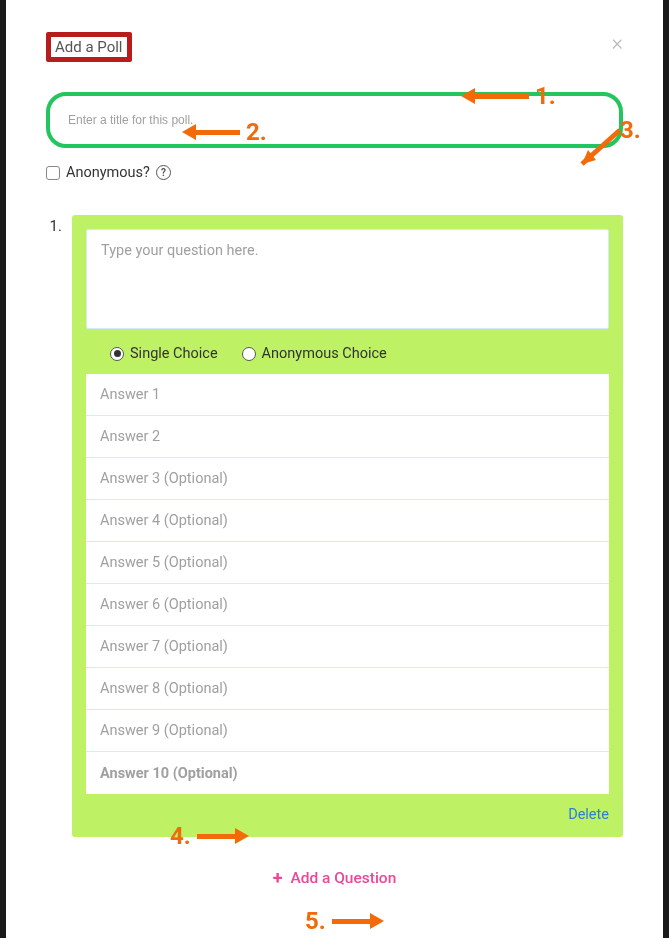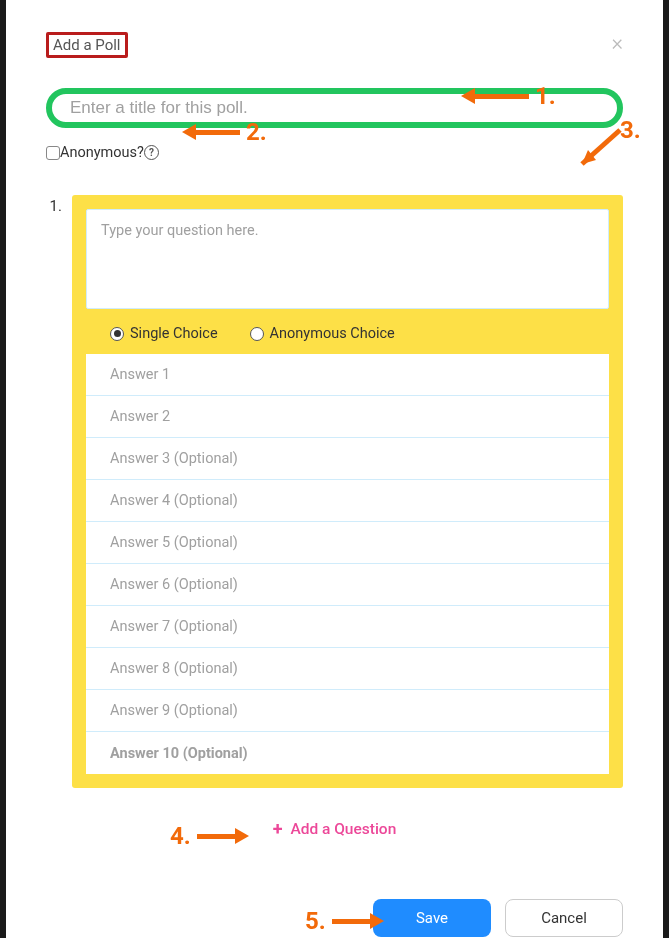--- a/index.html
+++ b/index.html
@@ -21,46 +21,47 @@
       padding: 32px 40px 24px 40px;
     }
     .modal-header {
       display: flex;
       justify-content: space-between;
       align-items: flex-start;
     }
     .modal-title {
       font-size: 15px;
       color: #555;
-      border: 3px solid #b91c1c;
+      border: 5px solid #b91c1c;
       padding: 1px 4px;
       border-radius: 2px;
       display: inline-block;
     }
     .close-x {
       color: #bbb;
       font-size: 22px;
       cursor: pointer;
       line-height: 1;
       font-weight: 300;
     }
     .title-input {
       width: 100%;
-      height: 40px;
-      border: 6px solid #22c55e;
+      height: 56px;
+      border: 4px solid #22c55e;
       border-radius: 20px;
       padding: 0 18px;
-      font-size: 17px;
+      font-size: 12px;
       color: #333;
       margin-top: 30px;
     }
     .title-input::placeholder { color: #a0a0a0; }
     .anon-row {
       display: flex;
       align-items: center;
+      gap: 6px;
       margin-top: 16px;
       font-size: 14.5px;
       color: #333;
     }
     .anon-check {
       width: 14px;
       height: 14px;
       border: 1.5px solid #888;
       border-radius: 3px;
       display: inline-block;
@@ -84,40 +85,40 @@
     }
     .q-number {
       font-size: 15px;
       color: #333;
       width: 16px;
       text-align: right;
       padding-top: 2px;
     }
     .question-card {
       flex: 1;
-      background: #fde047;
+      background: #bef264;
       border-radius: 3px;
       padding: 14px;
     }
     .question-text {
       width: 100%;
       height: 100px;
       border: 1px solid #d0ecfb;
       background: #fff;
       resize: none;
       padding: 12px 14px;
       font-size: 14.5px;
       font-family: inherit;
       border-radius: 2px;
     }
     .question-text::placeholder { color: #a0a0a0; }
     .choice-row {
       display: flex;
       align-items: center;
-      gap: 32px;
+      gap: 24px;
       padding: 12px 24px;
       font-size: 14.5px;
       color: #333;
     }
     .radio {
       width: 14px;
       height: 14px;
       border: 1.5px solid #555;
       border-radius: 50%;
       display: inline-flex;
@@ -133,21 +134,21 @@
       background: #333;
       border-radius: 50%;
     }
     .choice-opt { display: inline-flex; align-items: center; cursor: pointer; }
     .answers { background: #fff; }
     .answer-input {
       width: 100%;
       height: 42px;
       border: none;
       border-bottom: 1px solid #d0ecfb;
-      padding: 0 24px;
+      padding: 0 14px;
       font-size: 14.5px;
       font-family: inherit;
       color: #333;
     }
     .answer-input:last-child { border-bottom: none; font-weight: bold; }
     .answer-input::placeholder { color: #a0a0a0; }
     .delete-link {
       text-align: right;
       padding-top: 12px;
       color: #2e7dd7;
@@ -257,20 +258,21 @@
         <input class="answer-input" placeholder="Answer 3 (Optional)" style="">
         <input class="answer-input" placeholder="Answer 4 (Optional)" style="">
         <input class="answer-input" placeholder="Answer 5 (Optional)" style="">
         <input class="answer-input" placeholder="Answer 6 (Optional)" style="">
         <input class="answer-input" placeholder="Answer 7 (Optional)" style="">
         <input class="answer-input" placeholder="Answer 8 (Optional)" style="">
         <input class="answer-input" placeholder="Answer 9 (Optional)" style="">
         <input class="answer-input" placeholder="Answer 10 (Optional)" style="">
       </div>
 
+      <div class="delete-link">Delete</div>
     </div>
   </div>
 
   <div class="add-q-row">
     <span class="add-plus">+</span>
     <span>Add a Question</span>
   </div>
 
   <div class="footer">
     <div class="btn btn-save">Save</div>

